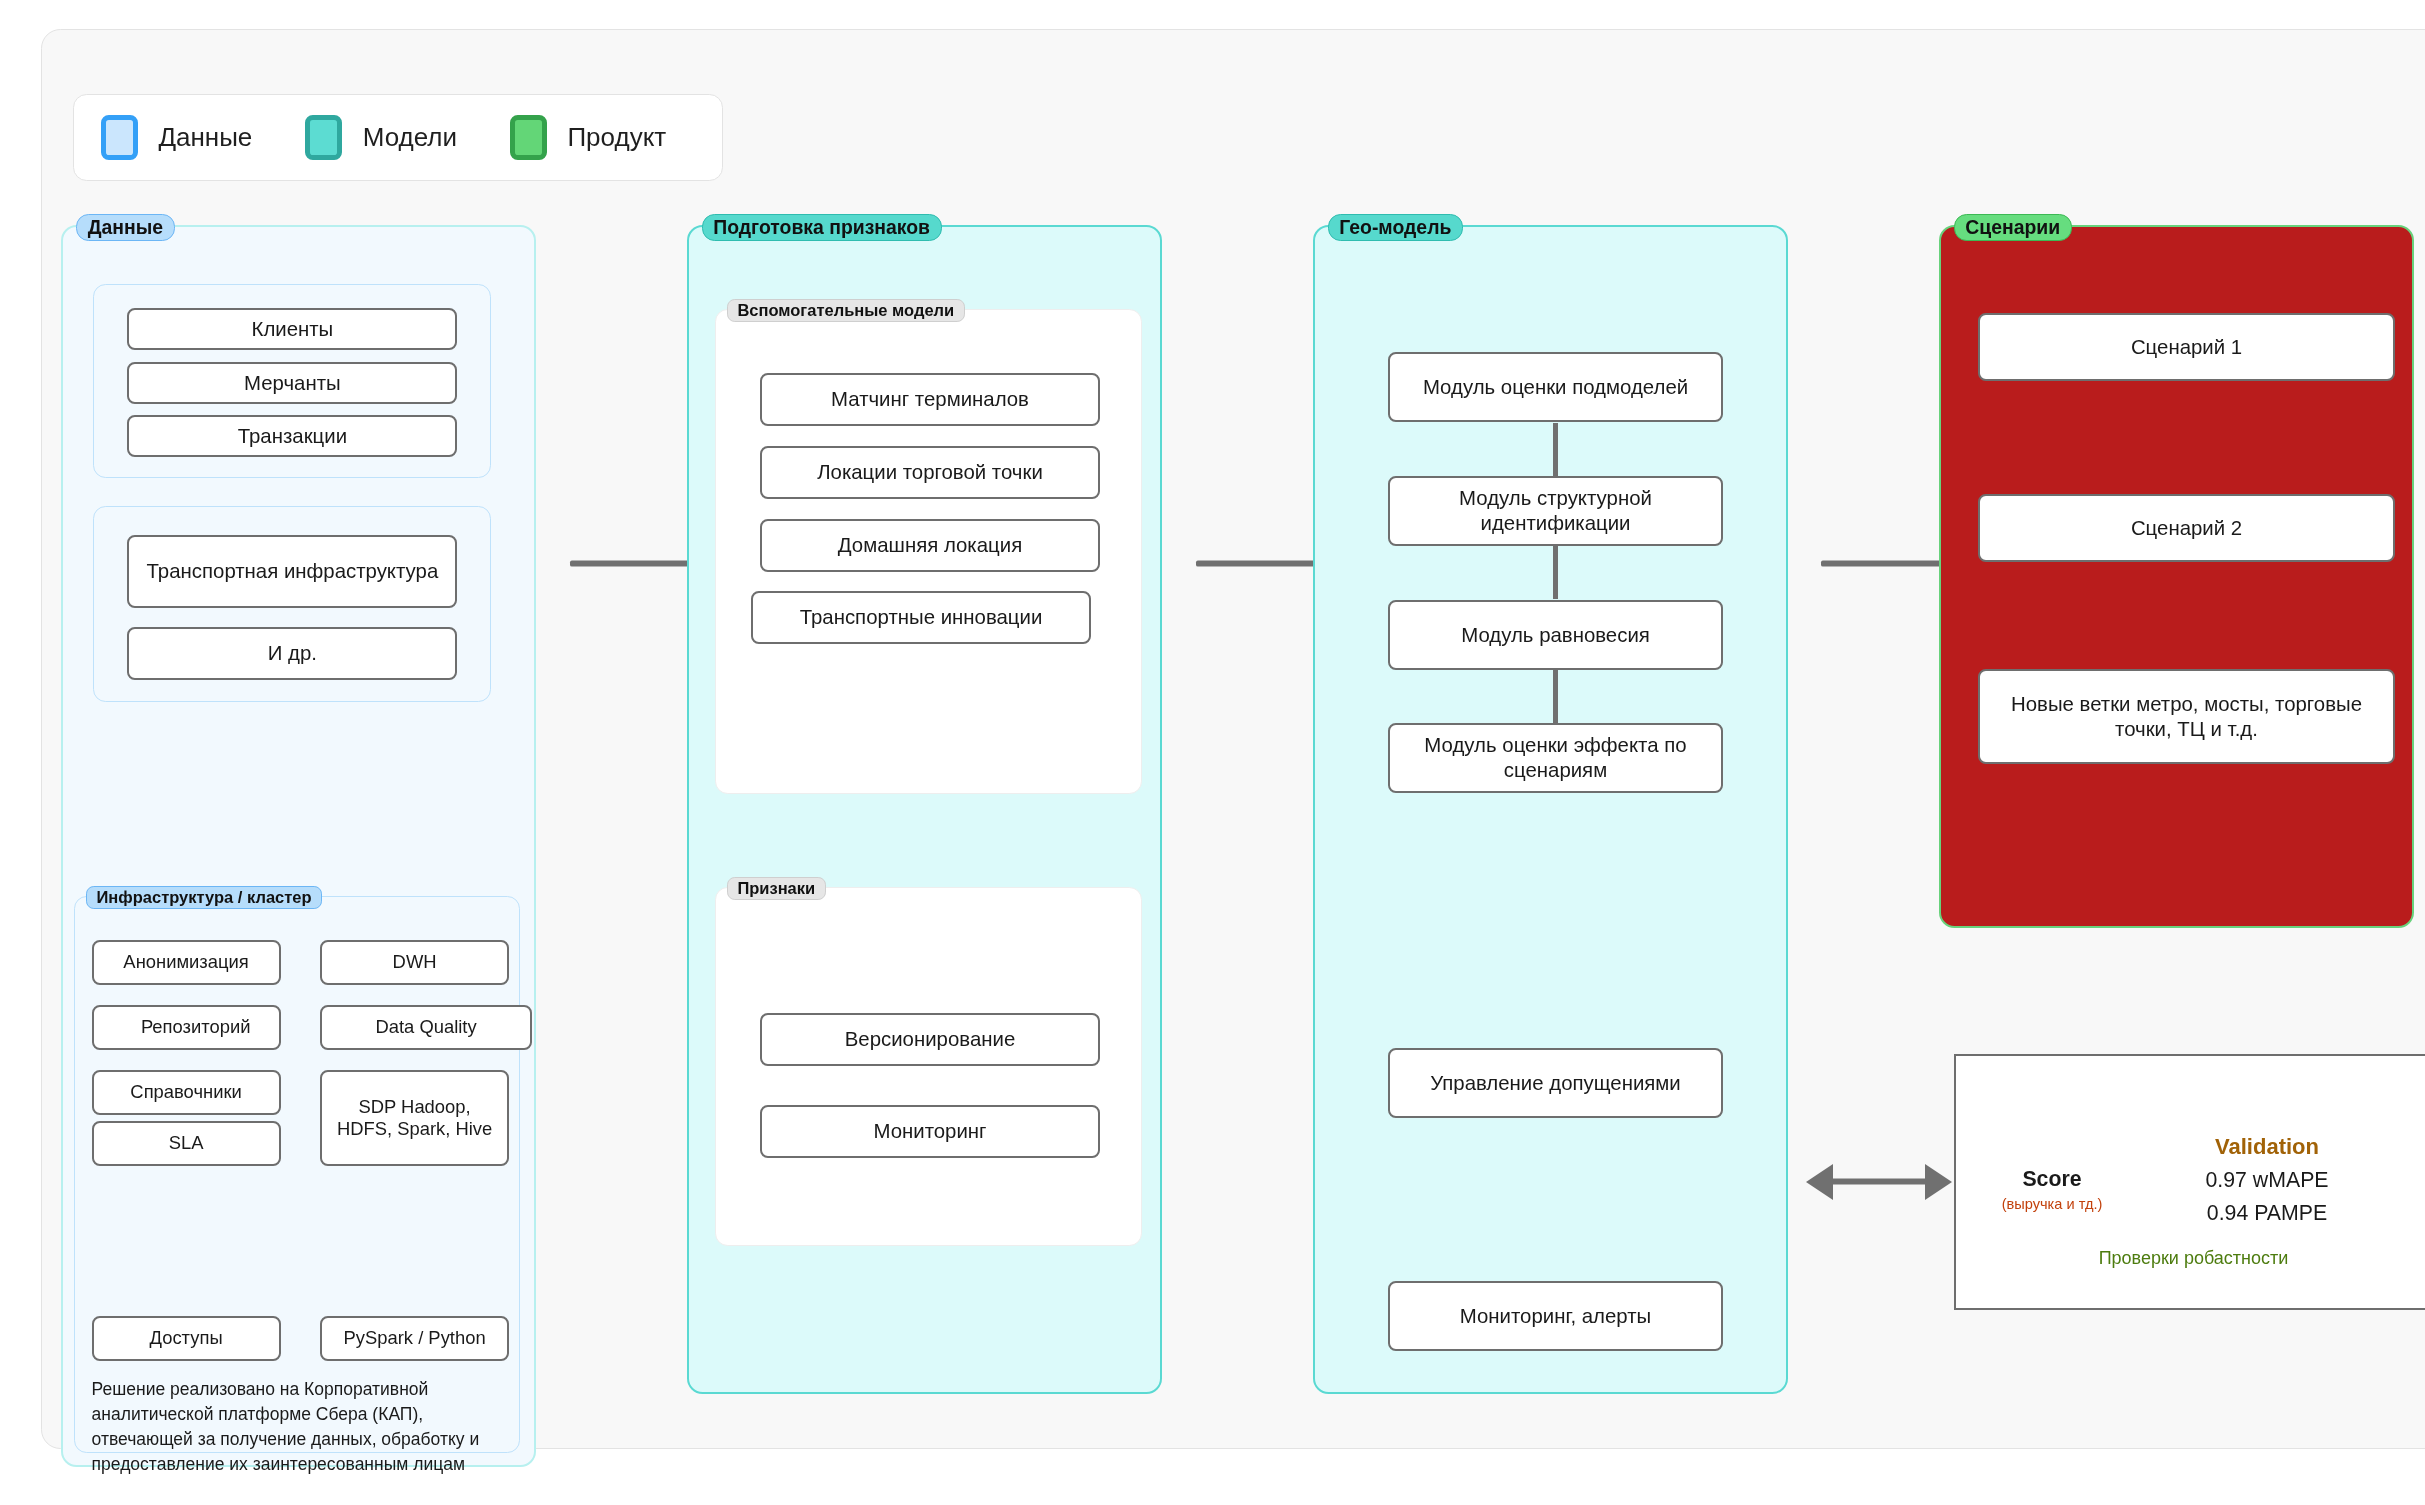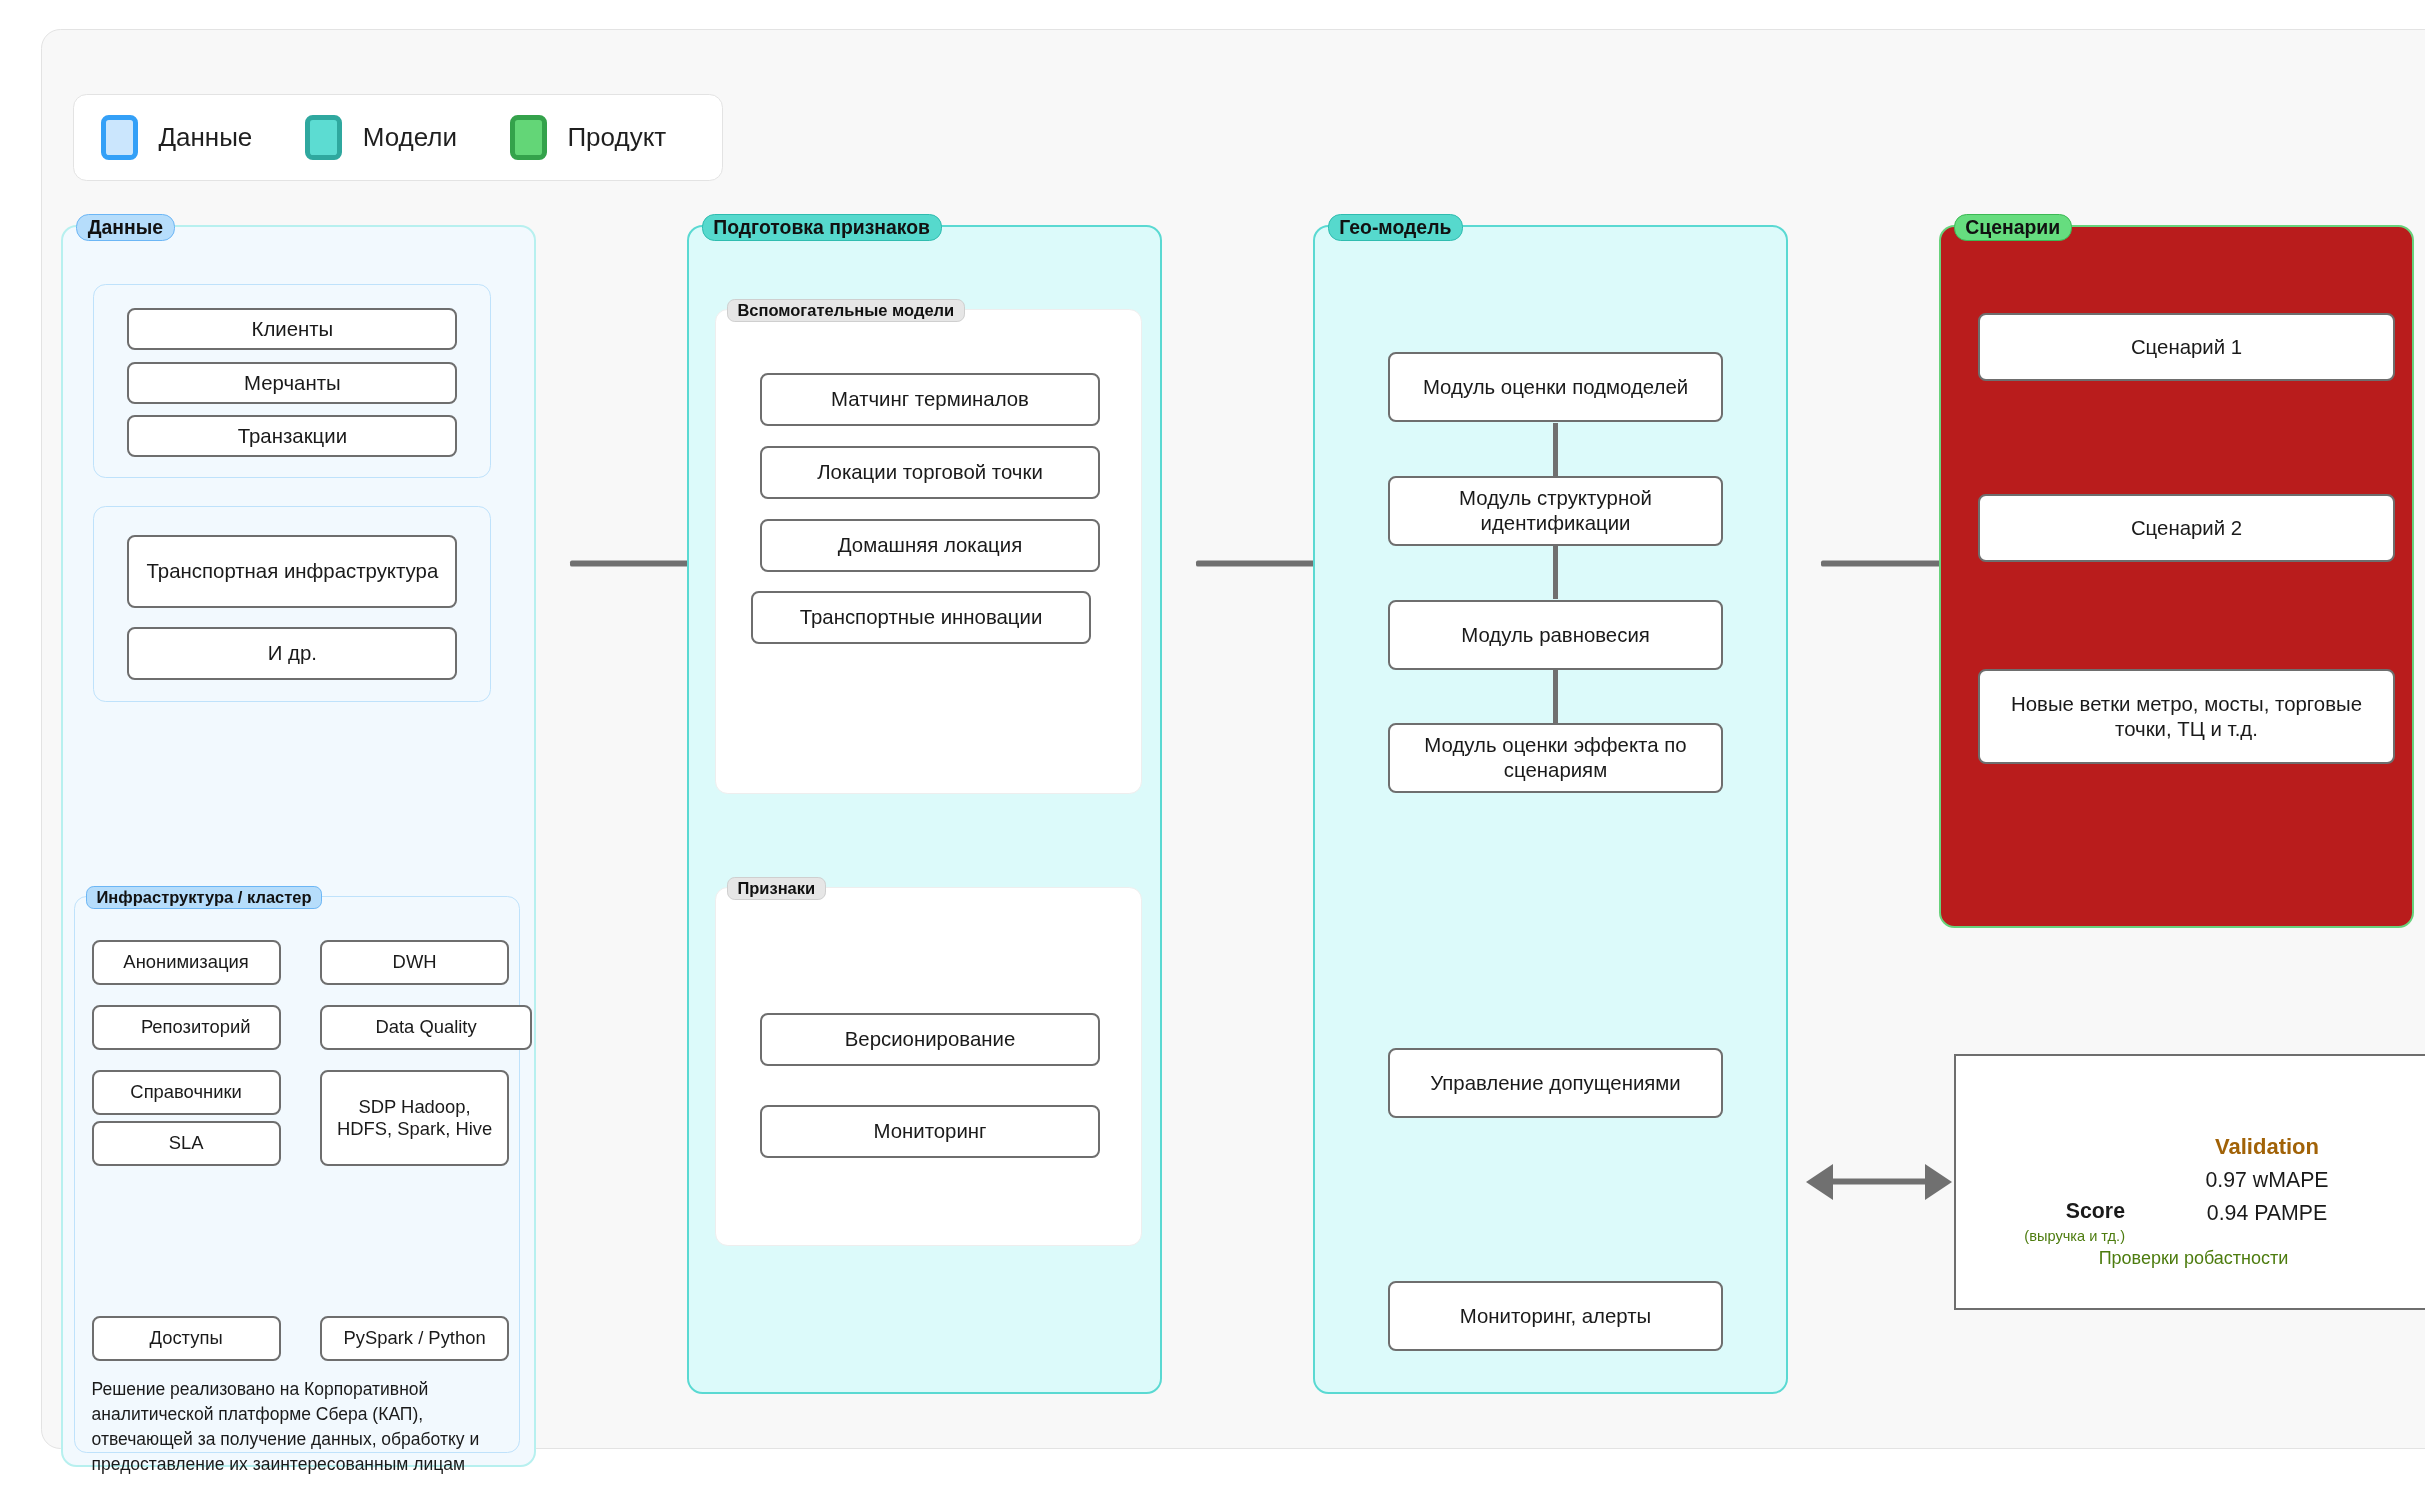--- a/index.html
+++ b/index.html
@@ -143,24 +143,24 @@
   #validation {
     position: absolute;
     left: 1912px; top: 1024px;
     width: 475px; height: 256px;
     background: #ffffff;
     border: 2.9px solid #6e6e6e;
   }
   .val-score {
     position: absolute;
     left: 23px; top: 111px;
-    width: 146px; text-align: right; margin-top: 32px;
+    width: 146px; text-align: center;
   }
   .val-score .t1 { font-size: 21.3px; font-weight: 700; color: #1a1a1a; }
-  .val-score .t2 { font-size: 14.6px; color: #4d7c0f; margin-top: 3.9px; }
+  .val-score .t2 { font-size: 14.6px; color: #c2410c; margin-top: 3.9px; }
   .val-right {
     position: absolute;
     left: 175px; top: 78px;
     width: 272px; text-align: center;
   }
   .val-right .vt { font-size: 22px; font-weight: 700; color: #a16207; }
   .val-right .vm { font-size: 21.3px; color: #1a1a1a; margin-top: 7.8px; }
   .val-bottom {
     position: absolute;
     left: 63px; top: 192px;

